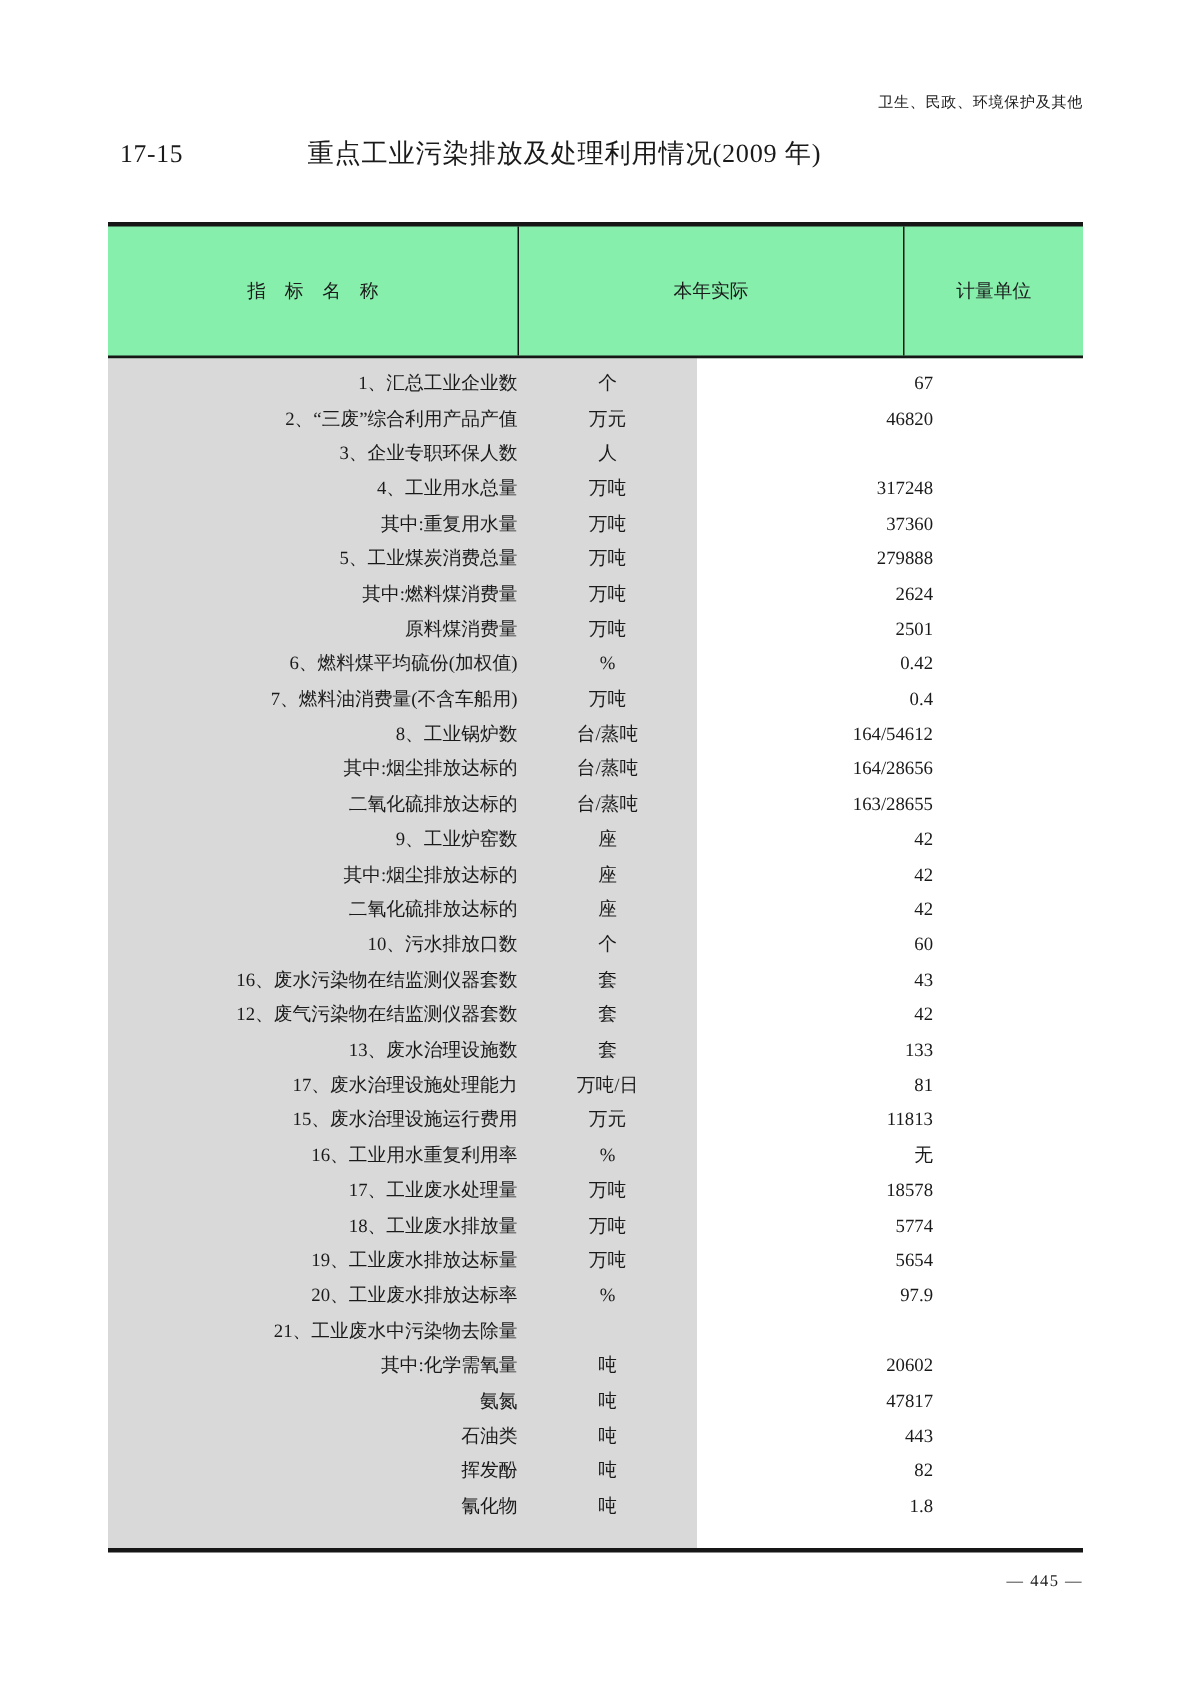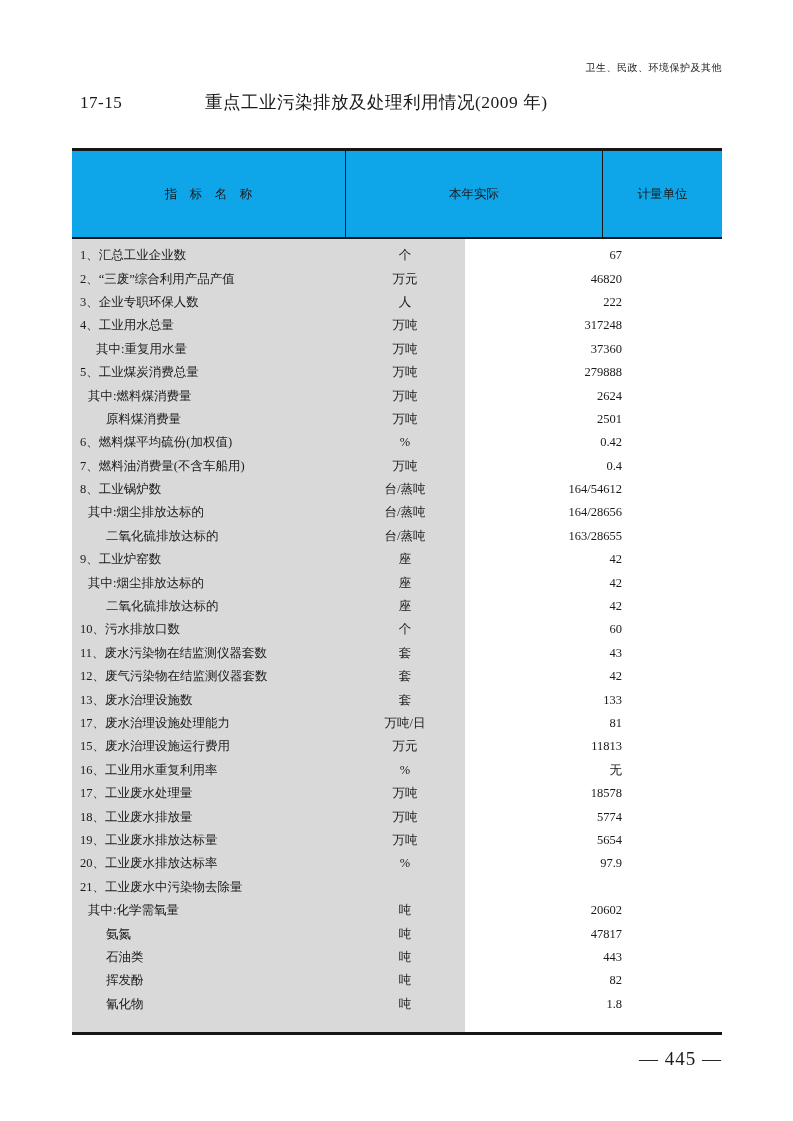--- a/index.html
+++ b/index.html
@@ -26,21 +26,21 @@
     font-size:17.5px; letter-spacing:0.5px;text-align:center;
   }
 
   .stat-table {
     position:absolute; left:72px; top:148px; width:650px;
   }
 
   .thead {
     display:flex;
     height:86px;
-    background:#0ea5e9;
+    background:#86efac;
     border-top:3px solid #161616;
     border-bottom:2px solid #161616;
     box-sizing:content-box;
   }
   .th {
     display:flex; align-items:center; justify-content:center;
     font-size:12.5px;
     box-sizing:border-box;
   }
   .th-name  { width:273px; }
@@ -54,32 +54,32 @@
     background:linear-gradient(to right, #d9d9d9 0px, #d9d9d9 393px, #ffffff 393px);
     border-bottom:3px solid #161616;
   }
   .row {
     display:flex;
     height:23.4px;
     align-items:center;
     font-size:12.5px;
   }
   .cell { box-sizing:border-box; }
-  .cell-name  { width:273px; white-space:nowrap; }
+  .cell-name  { width:273px; white-space:nowrap;text-align:right; }
   .cell-unit  { width:120px; text-align:center; }
   .cell-value { width:257px; text-align:right; padding-right:100px;font-family:Liberation Serif, serif; }
 
   .ind0 { padding-left:8px;  }
   .ind1 { padding-left:16px; }
   .ind2 { padding-left:24px; }
   .ind3 { padding-left:34px; }
 
   .page-number {
     position:absolute; top:1048px; right:71px;
-    font-size:19px; letter-spacing:1px;
+    font-size:11px; letter-spacing:1px;
   }
 </style>
 </head>
 <body>
 
 <div class="header-right">卫生、民政、环境保护及其他</div>
 
 <div class="table-no">17-15</div>
 
 <div class="page-title">重点工业污染排放及处理利用情况(2009 年)</div>
@@ -97,21 +97,20 @@
         <div class="cell cell-value">67</div>
       </div>
       <div class="row">
         <div class="cell cell-name ind0">2、“三废”综合利用产品产值</div>
         <div class="cell cell-unit">万元</div>
         <div class="cell cell-value">46820</div>
       </div>
       <div class="row">
         <div class="cell cell-name ind0">3、企业专职环保人数</div>
         <div class="cell cell-unit">人</div>
-        <div class="cell cell-value">222</div>
       </div>
       <div class="row">
         <div class="cell cell-name ind0">4、工业用水总量</div>
         <div class="cell cell-unit">万吨</div>
         <div class="cell cell-value">317248</div>
       </div>
       <div class="row">
         <div class="cell cell-name ind2">其中:重复用水量</div>
         <div class="cell cell-unit">万吨</div>
         <div class="cell cell-value">37360</div>
@@ -170,21 +169,21 @@
         <div class="cell cell-name ind3">二氧化硫排放达标的</div>
         <div class="cell cell-unit">座</div>
         <div class="cell cell-value">42</div>
       </div>
       <div class="row">
         <div class="cell cell-name ind0">10、污水排放口数</div>
         <div class="cell cell-unit">个</div>
         <div class="cell cell-value">60</div>
       </div>
       <div class="row">
-        <div class="cell cell-name ind0">11、废水污染物在结监测仪器套数</div>
+        <div class="cell cell-name ind0">16、废水污染物在结监测仪器套数</div>
         <div class="cell cell-unit">套</div>
         <div class="cell cell-value">43</div>
       </div>
       <div class="row">
         <div class="cell cell-name ind0">12、废气污染物在结监测仪器套数</div>
         <div class="cell cell-unit">套</div>
         <div class="cell cell-value">42</div>
       </div>
       <div class="row">
         <div class="cell cell-name ind0">13、废水治理设施数</div>

